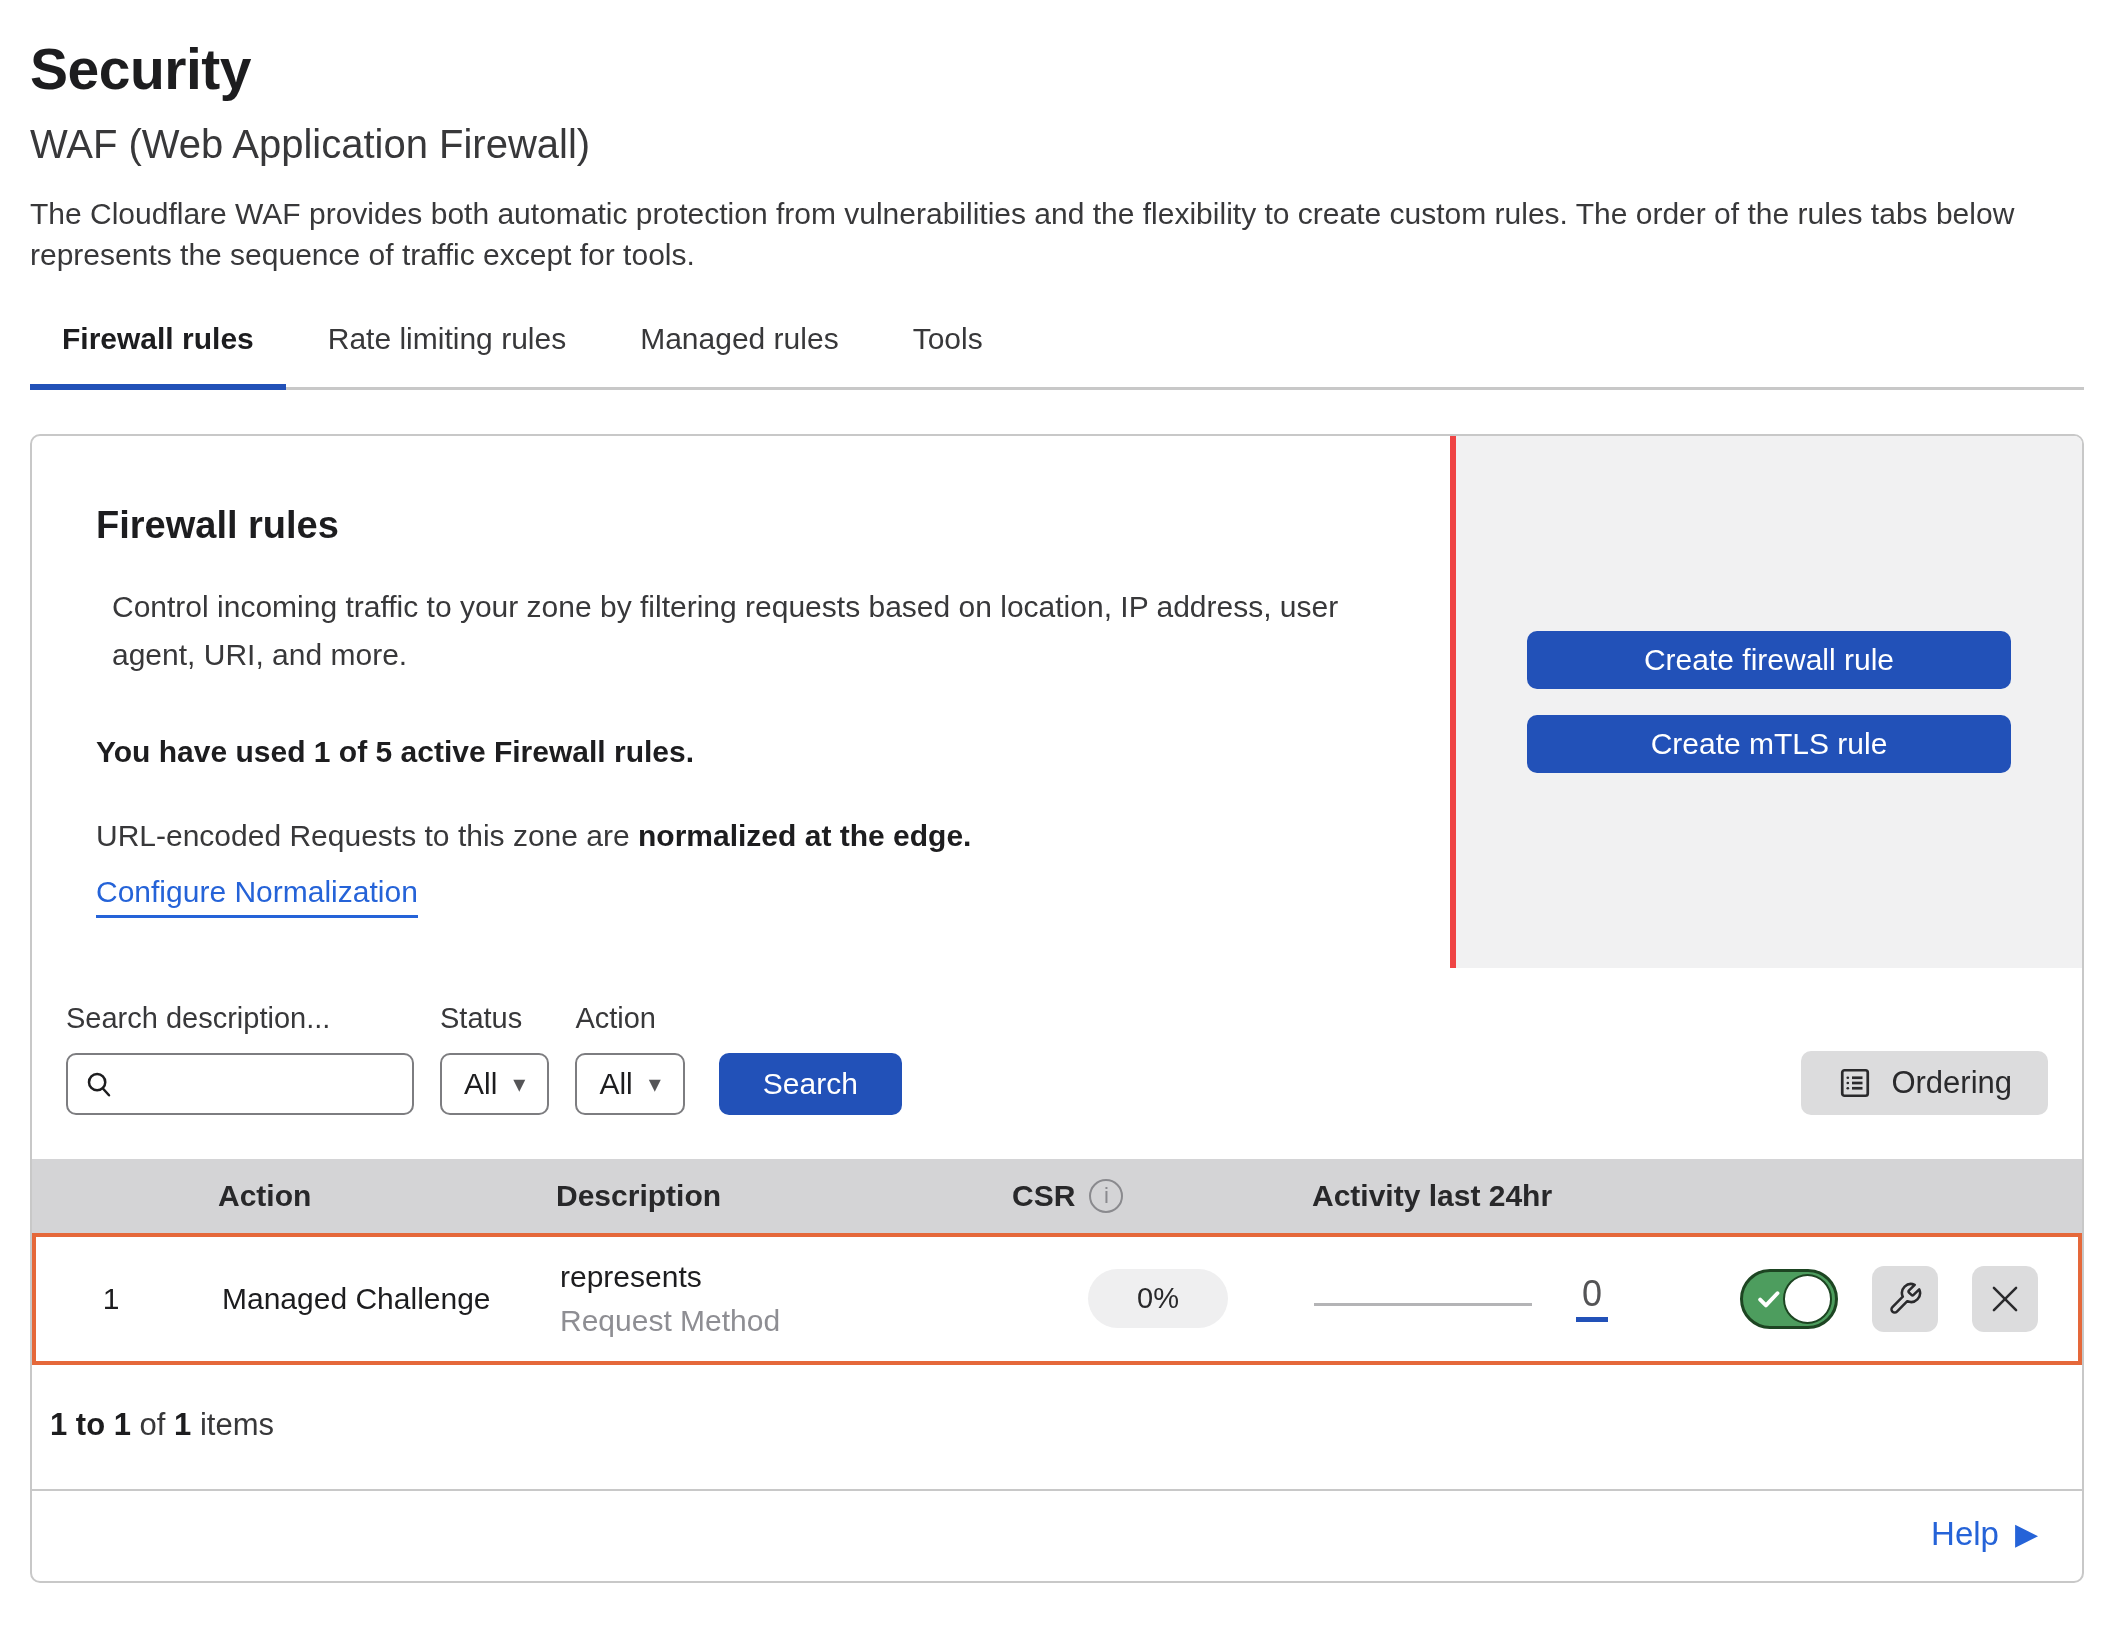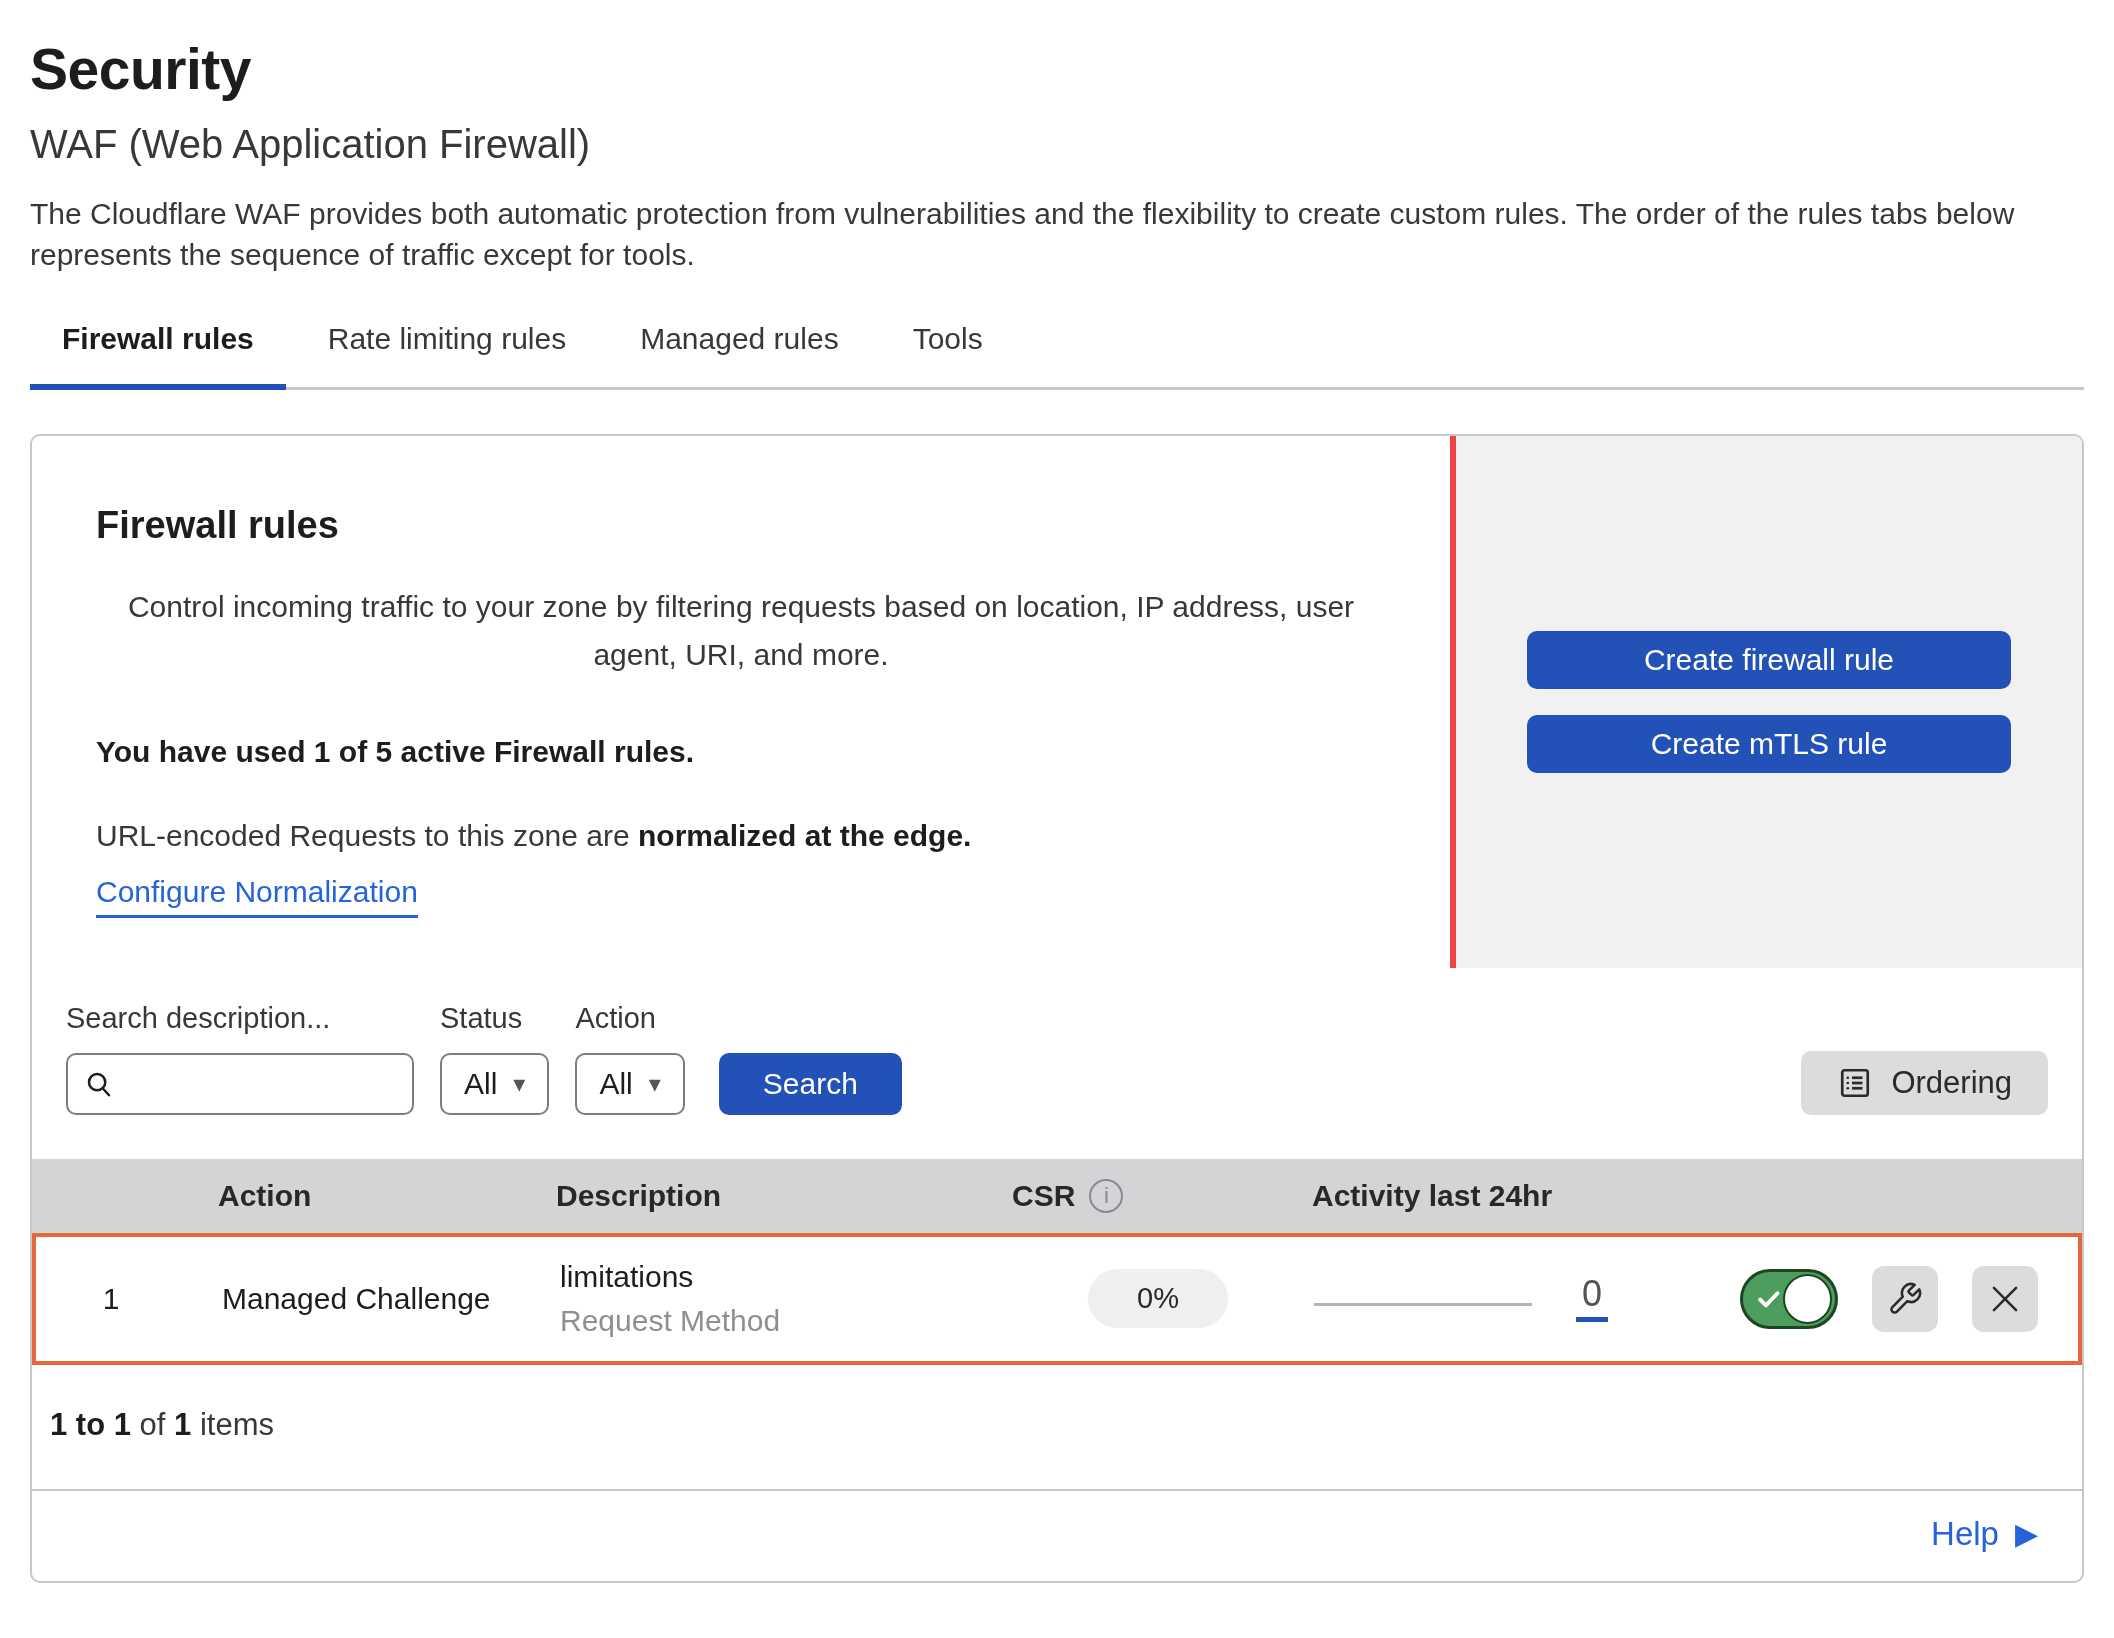--- a/index.html
+++ b/index.html
@@ -25,21 +25,21 @@
     margin-bottom: -3px; border-bottom: 6px solid transparent; cursor: pointer; white-space: nowrap;
   }
   .tab.active { font-weight: 700; color: #1d1d1f; border-bottom-color: #2251b8; }
 
   
   .card { margin-top: 44px; border: 2px solid #c8c8c8; border-radius: 10px; background: #fff; }
 
   .card-top { display: flex; align-items: stretch; min-height: 515px; }
   .card-top-left { flex: 1; padding: 68px 64px 50px; }
   .card-heading { font-size: 38px; font-weight: 700; margin: 0; color: #1d1d1f; }
-  .card-desc { font-size: 30px; line-height: 1.6; margin: 36px 8px 0; color: #38383a; max-width: 1320px; text-align: center; }
+  .card-desc { font-size: 30px; line-height: 1.6; margin: 36px 16px 0; color: #38383a; max-width: 1320px; }
   .card-usage { font-size: 30px; font-weight: 700; margin: 56px 0 0; color: #1d1d1f; }
   .card-normal { font-size: 30px; margin: 50px 0 0; color: #38383a; }
   .card-normal b { color: #1d1d1f; }
   .card-link {
     display: inline-block; margin-top: 22px; font-size: 30px; color: #2563d8;
     text-decoration: none; border-bottom: 3px solid #2563d8; padding-bottom: 6px; cursor: pointer;
   }
   .card-top-right {
     width: 632px; background: #f1f1f2; border-left: 6px solid #ef4444; border-radius: 0 8px 0 0;
     display: flex; flex-direction: column; align-items: center; justify-content: center; gap: 26px;
@@ -199,21 +199,21 @@
         <span class="info-icon">i</span>
       </div>
       <div>Activity last 24hr</div>
       <div></div>
     </div>
 
     <div class="grid-cols rule-row">
       <div class="cell-index">1</div>
       <div class="cell-action">Managed Challenge</div>
       <div class="cell-desc">
-        <div class="desc-main">limitations</div>
+        <div class="desc-main">represents</div>
         <div class="desc-sub">Request Method</div>
       </div>
       <div>
         <div class="csr-pill">0%</div>
       </div>
       <div class="activity-cell">
         <div class="spark"></div>
         <a class="activity-count">0</a>
       </div>
       <div class="controls-cell">

